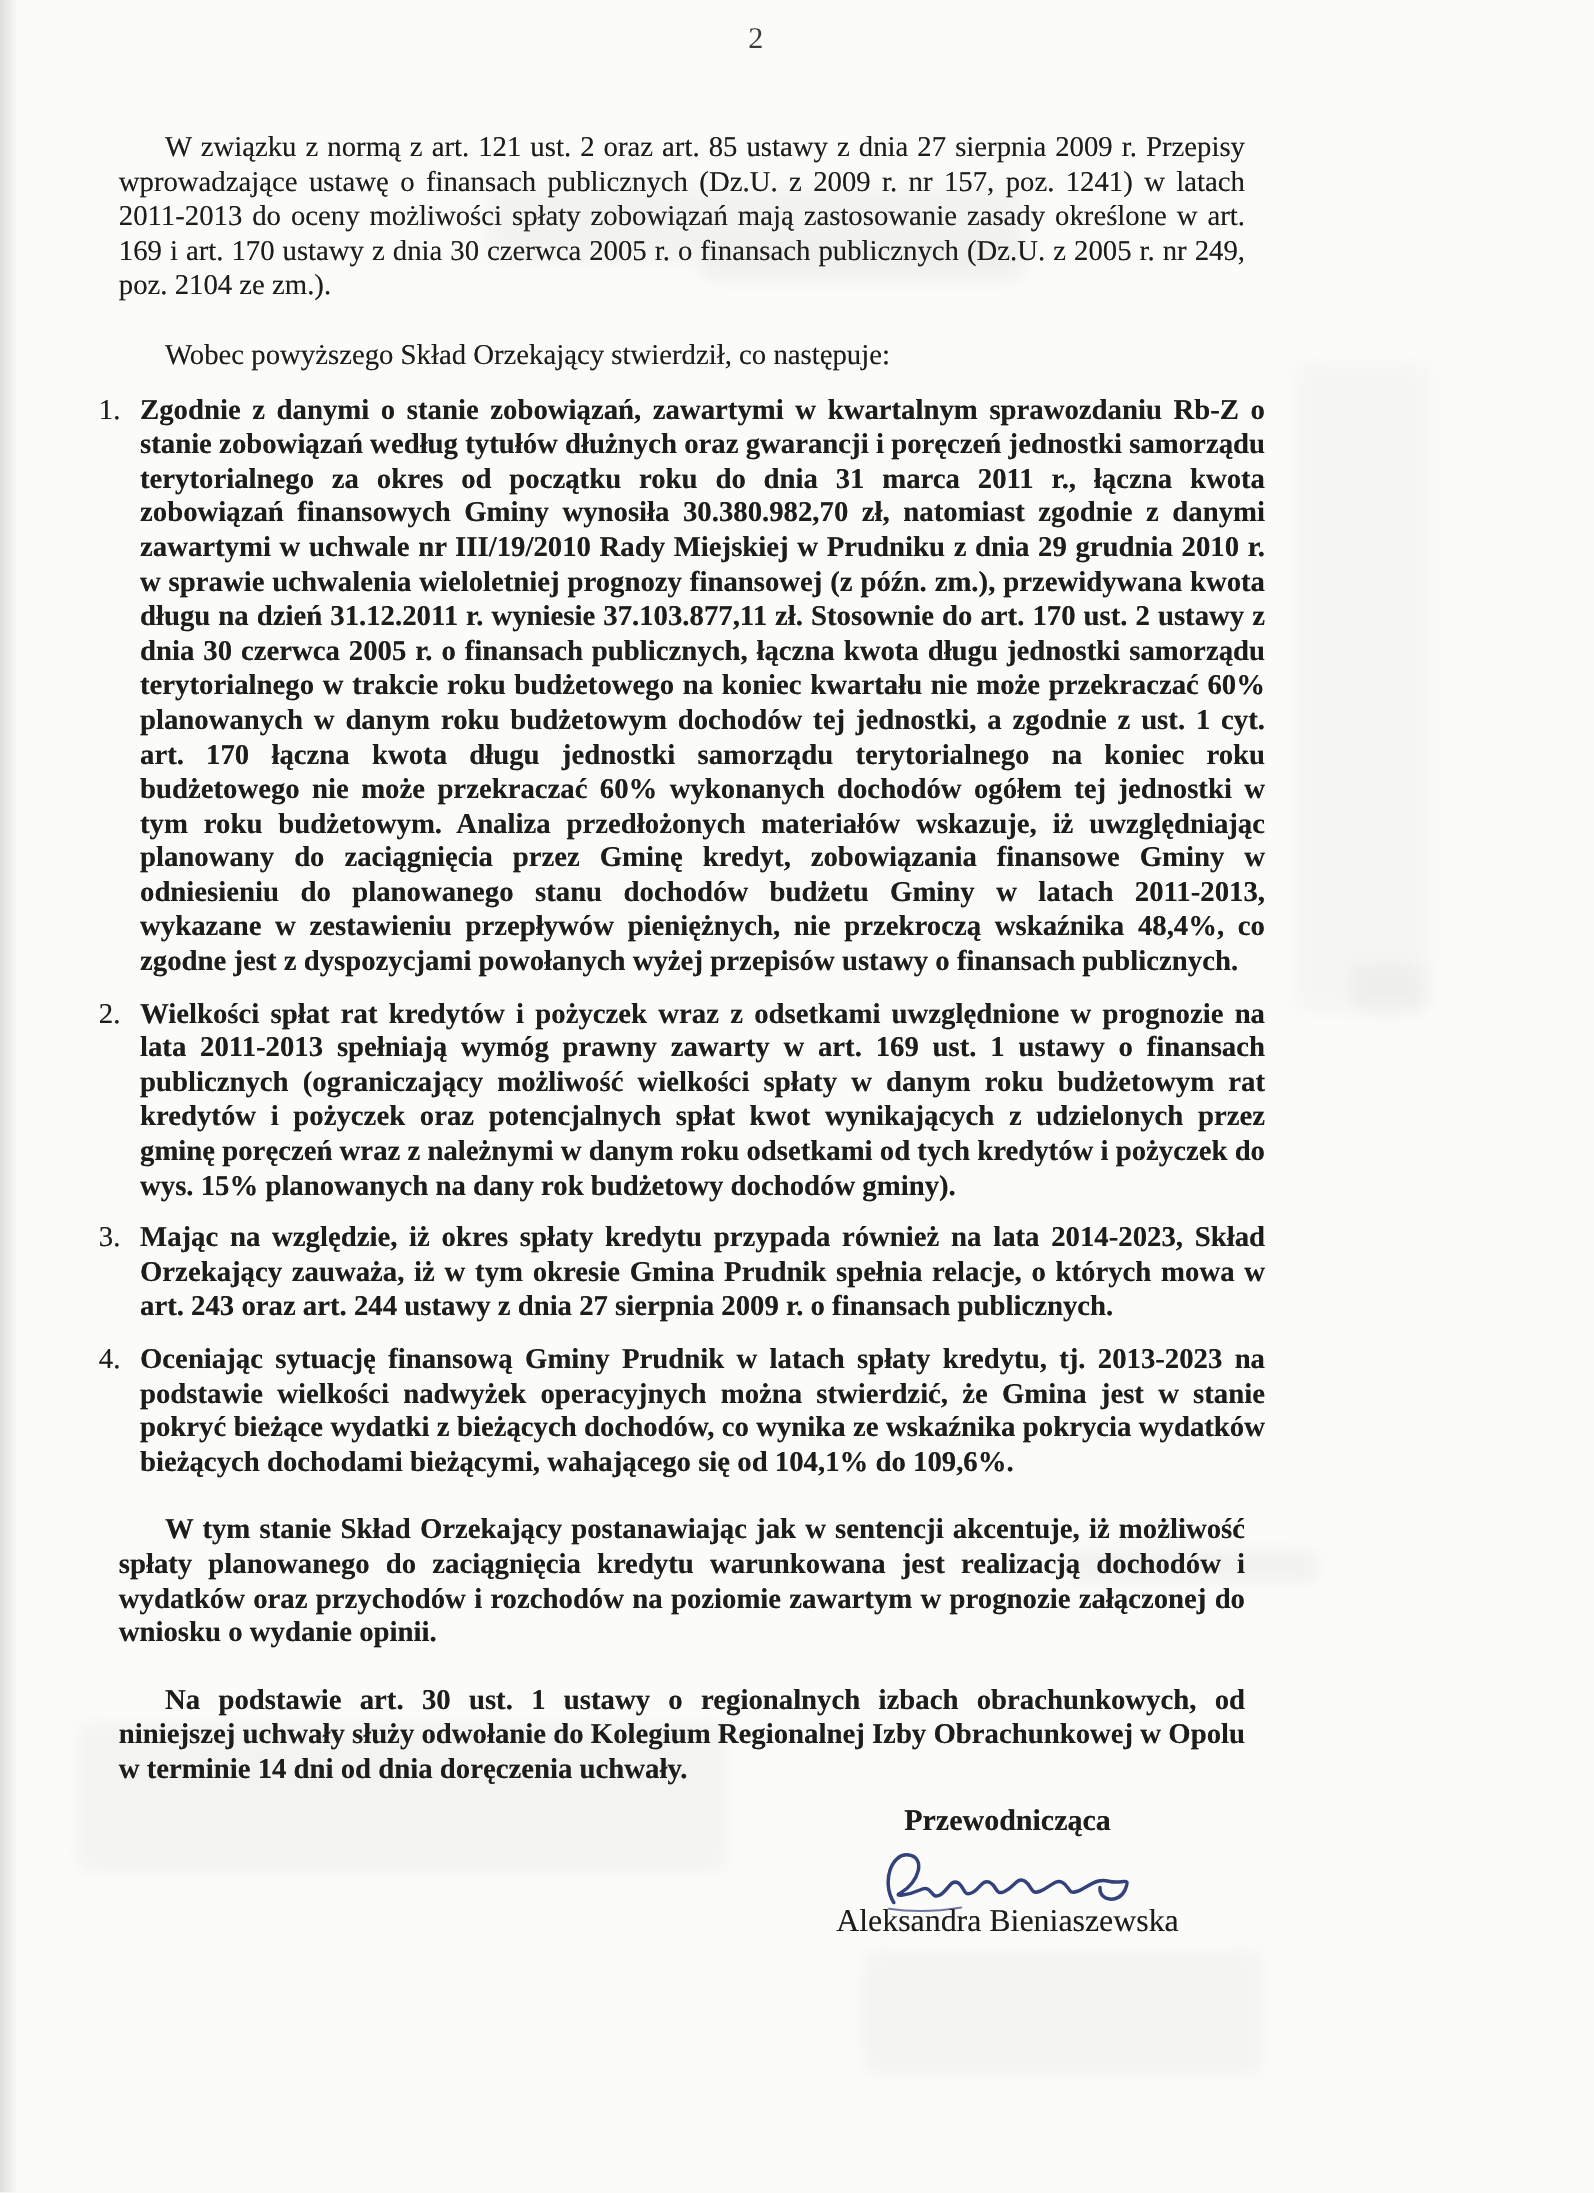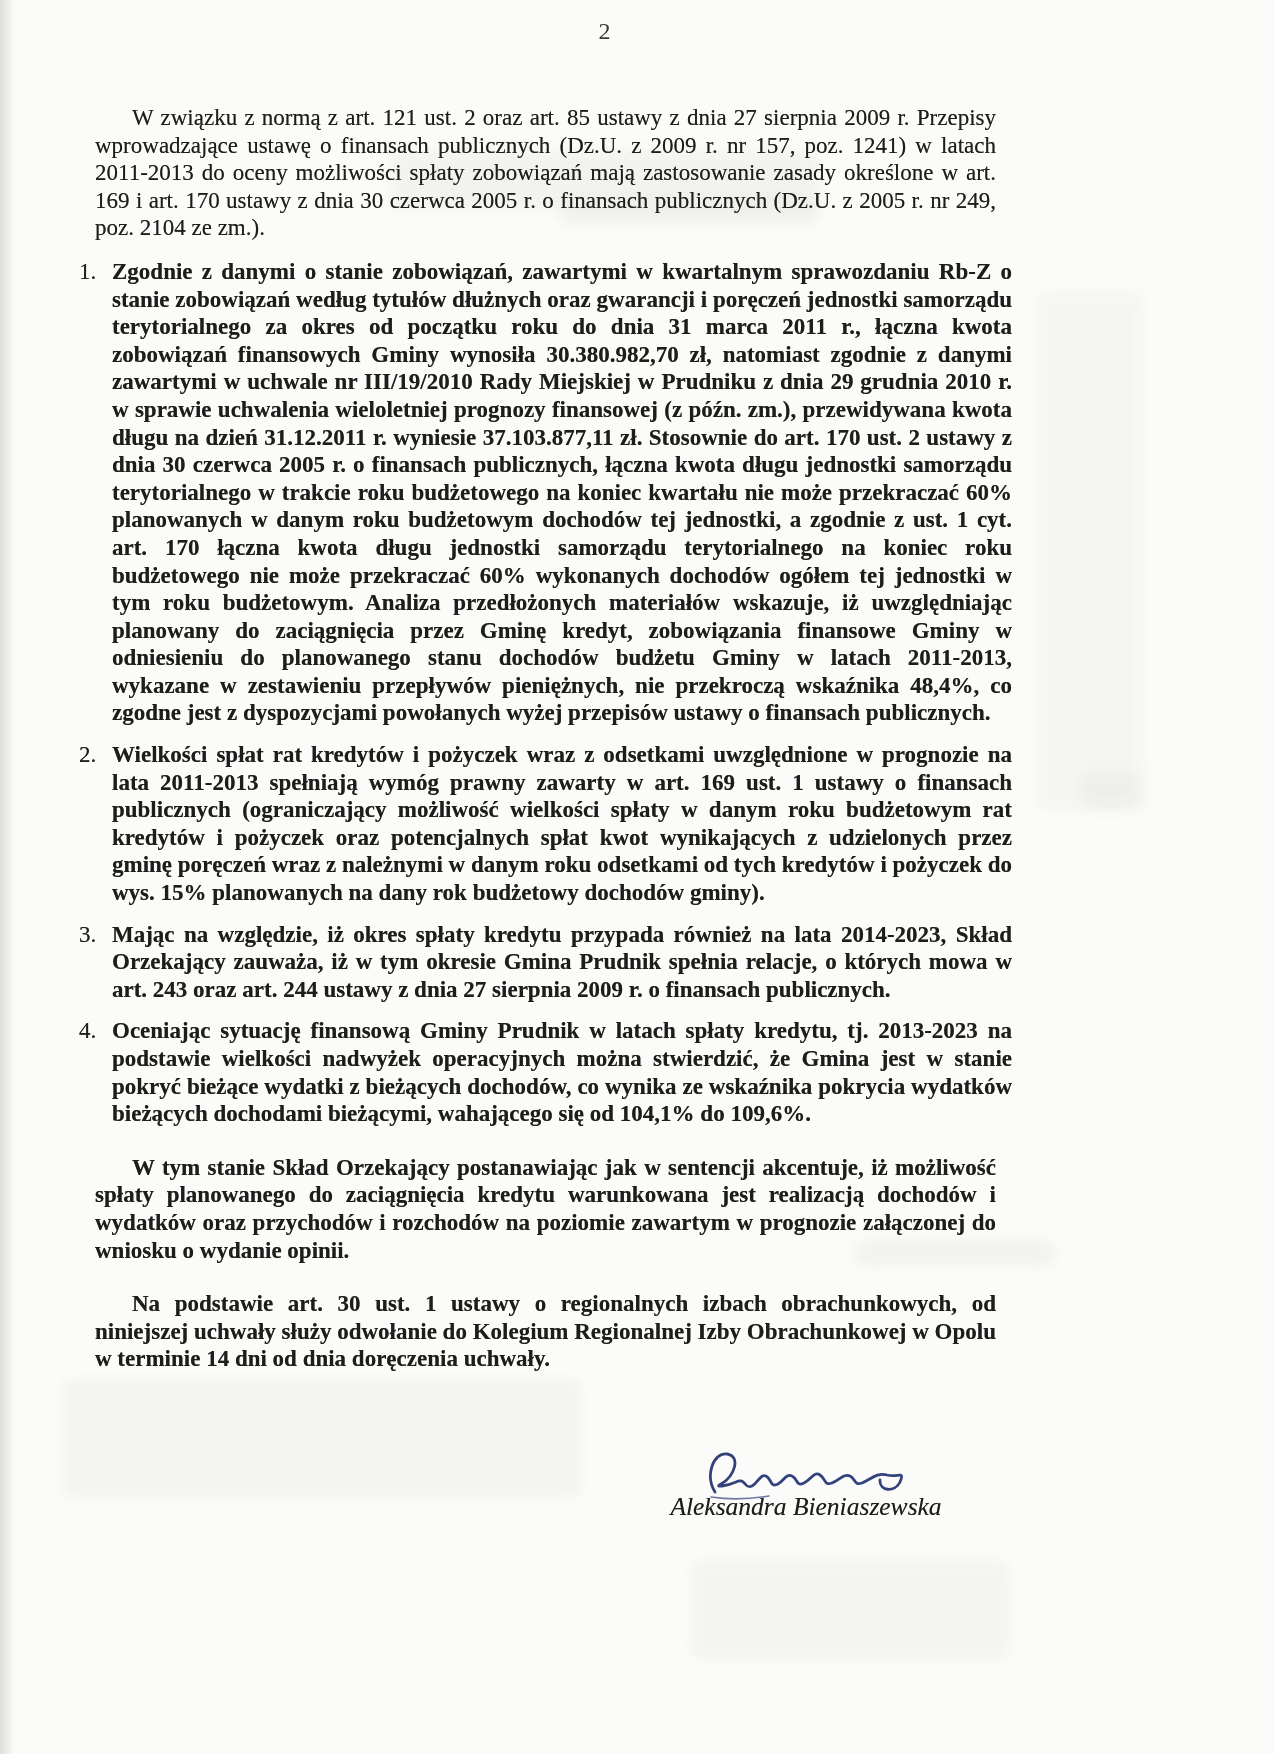--- a/index.html
+++ b/index.html
@@ -54,21 +54,21 @@
   }
   .signature-role{
     font-weight:bold;font-size:24px;line-height:30px;
     text-shadow:0 0 .4px rgba(20,20,20,.6);
   }
   .signature-scribble{
     display:block;margin:0 auto -14px auto;
     color:var(--signature_ink);
   }
   .signature-name{
-    font-style:italic;font-size:25.5px;line-height:30px;
+    font-size:25.5px;line-height:30px;
     text-shadow:0 0 .4px rgba(20,20,20,.5);
   }
 </style>
 </head>
 <body>
 
 <div class="scan-edge"></div>
 <div class="smudge sm1"></div>
 <div class="smudge sm2"></div>
 <div class="smudge sm3"></div>
@@ -76,20 +76,21 @@
 <div class="smudge sm5"></div>
 <div class="smudge sm6"></div>
 <div class="smudge sm7"></div>
 
 <div class="page-number">2</div>
 
 <div class="content">
 
   <p class="para">W związku z normą z art. 121 ust. 2 oraz art. 85 ustawy z dnia 27 sierpnia 2009 r. Przepisy wprowadzające ustawę o finansach publicznych (Dz.U. z 2009 r. nr 157, poz. 1241) w latach 2011-2013 do oceny możliwości spłaty zobowiązań mają zastosowanie zasady określone w art. 169 i art. 170 ustawy z dnia 30 czerwca 2005 r. o finansach publicznych (Dz.U. z 2005 r. nr 249, poz. 2104 ze zm.).</p>
 
+  <p class="para lead">Wobec powyższego Skład Orzekający stwierdził, co następuje:</p>
 
   <div class="numbered-list">
     <div class="list-item">
       <span class="item-number">1.</span>
       <span class="item-text">Zgodnie z danymi o stanie zobowiązań, zawartymi w kwartalnym sprawozdaniu Rb-Z o stanie zobowiązań według tytułów dłużnych oraz gwarancji i poręczeń jednostki samorządu terytorialnego za okres od początku roku do dnia 31 marca 2011 r., łączna kwota zobowiązań finansowych Gminy wynosiła 30.380.982,70 zł, natomiast zgodnie z danymi zawartymi w uchwale nr III/19/2010 Rady Miejskiej w Prudniku z dnia 29 grudnia 2010 r. w sprawie uchwalenia wieloletniej prognozy finansowej (z późn. zm.), przewidywana kwota długu na dzień 31.12.2011 r. wyniesie 37.103.877,11 zł.  Stosownie do art. 170 ust. 2 ustawy z dnia 30 czerwca 2005 r. o finansach publicznych, łączna kwota długu jednostki samorządu terytorialnego w trakcie roku budżetowego na koniec kwartału nie może przekraczać 60% planowanych w danym roku budżetowym dochodów tej jednostki, a zgodnie z ust. 1 cyt. art. 170 łączna kwota długu jednostki samorządu terytorialnego na koniec roku budżetowego nie może przekraczać 60% wykonanych dochodów ogółem tej jednostki w tym roku budżetowym. Analiza przedłożonych materiałów wskazuje, iż uwzględniając planowany do zaciągnięcia przez Gminę kredyt, zobowiązania finansowe Gminy w odniesieniu do planowanego stanu dochodów budżetu Gminy w latach 2011-2013, wykazane w zestawieniu przepływów pieniężnych, nie przekroczą wskaźnika 48,4%, co zgodne jest z dyspozycjami powołanych wyżej przepisów ustawy o finansach publicznych.</span>
     </div>
     <div class="list-item">
       <span class="item-number">2.</span>
       <span class="item-text">Wielkości spłat rat kredytów i pożyczek wraz z odsetkami uwzględnione w prognozie na lata 2011-2013 spełniają wymóg prawny zawarty w art. 169 ust. 1 ustawy o finansach publicznych (ograniczający możliwość wielkości spłaty w danym roku budżetowym rat kredytów i pożyczek oraz potencjalnych spłat kwot wynikających z udzielonych przez gminę poręczeń wraz z należnymi w danym roku odsetkami od tych kredytów i pożyczek do wys. 15% planowanych na dany rok budżetowy dochodów gminy).</span>
     </div>
@@ -103,20 +104,21 @@
     </div>
   </div>
 
   <p class="para closing">W tym stanie Skład Orzekający postanawiając jak w sentencji akcentuje, iż możliwość spłaty planowanego do zaciągnięcia kredytu warunkowana jest realizacją dochodów i wydatków oraz przychodów i rozchodów na poziomie zawartym w prognozie załączonej do wniosku o wydanie opinii.</p>
 
   <p class="para closing">Na podstawie art. 30 ust. 1 ustawy o regionalnych izbach obrachunkowych, od niniejszej uchwały służy odwołanie do Kolegium Regionalnej Izby Obrachunkowej w Opolu w terminie 14 dni od dnia doręczenia uchwały.</p>
 
 </div>
 
 <div class="signature-block">
+  <div class="signature-role">Przewodnicząca</div>
   <svg class="signature-scribble" width="230" height="64" viewBox="0 0 230 64" fill="none" aria-hidden="true">
     <path d="M24 50 C14 34 22 10 36 12 C50 14 44 34 30 42 C22 46 36 44 45 40
              C55 35 53 48 61 44 C68 40 69 32 75 34 C81 37 79 46 87 42
              C93 39 95 31 101 34 C107 37 105 45 113 41
              C121 37 123 29 129 33 C135 37 133 44 141 41
              C149 38 153 31 159 34 C165 37 163 44 171 41
              C179 38 186 30 196 33 C207 36 214 28 209 40
              C204 51 188 49 189 38" stroke="currentColor" stroke-width="2.8" stroke-linecap="round" stroke-linejoin="round"></path>
     <path d="M20 55 C40 58 60 57 78 54" stroke="currentColor" stroke-width="1.6" stroke-linecap="round" opacity="0.7"></path>
   </svg>

